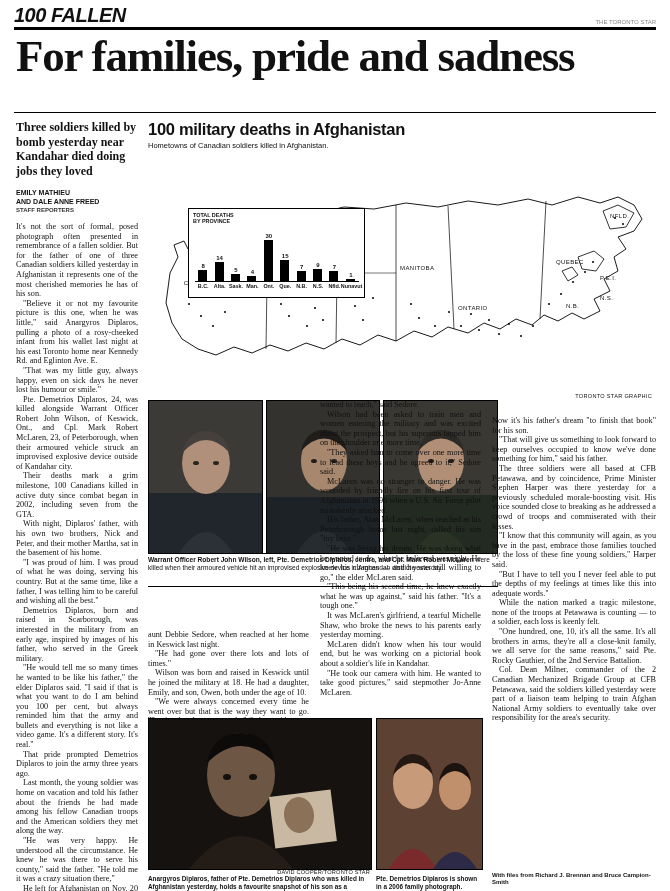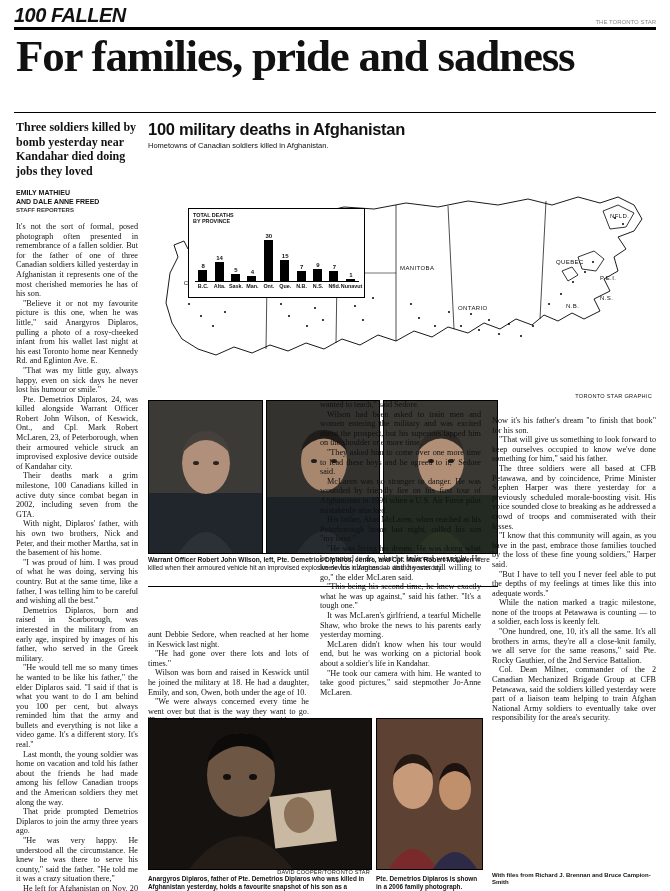--- a/index.html
+++ b/index.html
@@ -175,22 +175,22 @@
     <div class="body">
         <p class="first">It's not the sort of formal, posed photograph often presented in remembrance of a fallen soldier. But for the father of one of three Canadian soldiers killed yesterday in Afghanistan it represents one of the most cherished memories he has of his son.</p>
         <p>"Believe it or not my favourite picture is this one, when he was little," said Anargyros Diplaros, pulling a photo of a rosy-cheeked infant from his wallet last night at his east Toronto home near Kennedy Rd. and Eglinton Ave. E.</p>
         <p>"That was my little guy, always happy, even on sick days he never lost his humour or smile."</p>
         <p>Pte. Demetrios Diplaros, 24, was killed alongside Warrant Officer Robert John Wilson, of Keswick, Ont., and Cpl. Mark Robert McLaren, 23, of Peterborough, when their armoured vehicle struck an improvised explosive device outside of Kandahar city.</p>
         <p>Their deaths mark a grim milestone, 100 Canadians killed in active duty since combat began in 2002, including seven from the GTA.</p>
         <p>With night, Diplaros' father, with his own two brothers, Nick and Peter, and their mother Martha, sat in the basement of his home.</p>
         <p>"I was proud of him. I was proud of what he was doing, serving his country. But at the same time, like a father, I was telling him to be careful and wishing all the best."</p>
         <p>Demetrios Diplaros, born and raised in Scarborough, was interested in the military from an early age, inspired by images of his father, who served in the Greek military.</p>
         <p>"He would tell me so many times he wanted to be like his father," the elder Diplaros said. "I said if that is what you want to do I am behind you 100 per cent, but always reminded him that the army and bullets and everything is not like a video game. It's a different story. It's real."</p>
+        <p>That pride prompted Demetrios Diplaros to join the army three years ago.</p>
         <p>Last month, the young soldier was home on vacation and told his father about the friends he had made among his fellow Canadian troops and the American soldiers they met along the way.</p>
-        <p>That pride prompted Demetrios Diplaros to join the army three years ago.</p>
         <p>"He was very happy. He understood all the circumstance. He knew he was there to serve his county," said the father. "He told me it was a crazy situation there,"</p>
         <p>He left for Afghanistan on Nov. 20 and was to return home in April.</p>
       </div>
   </div>
 
   <div class="graphic">
     <div class="gr-title">100 military deaths in Afghanistan</div>
     <div class="gr-sub">Hometowns of Canadian soldiers killed in Afghanistan.</div>
 
     <div class="map-wrap">

